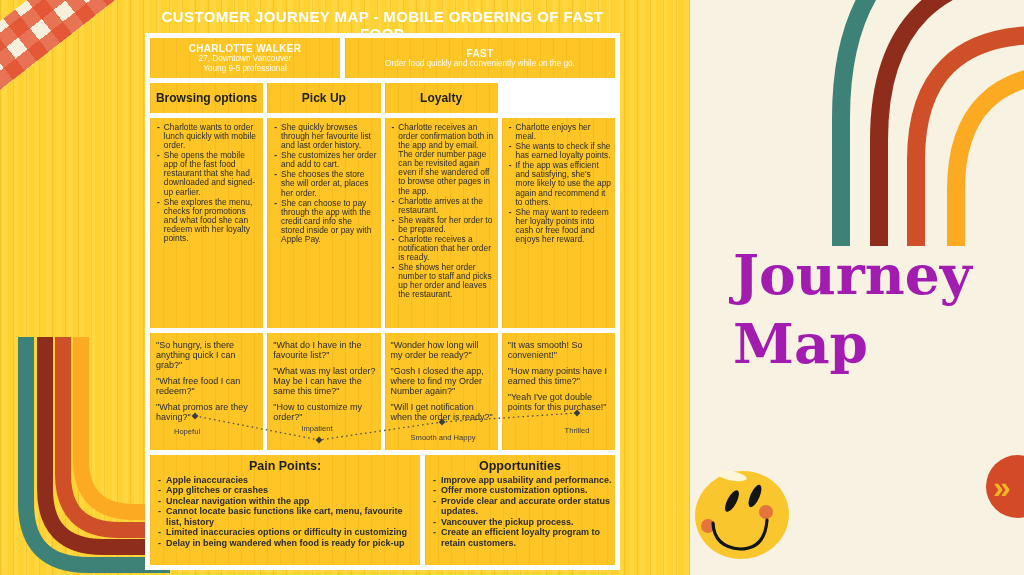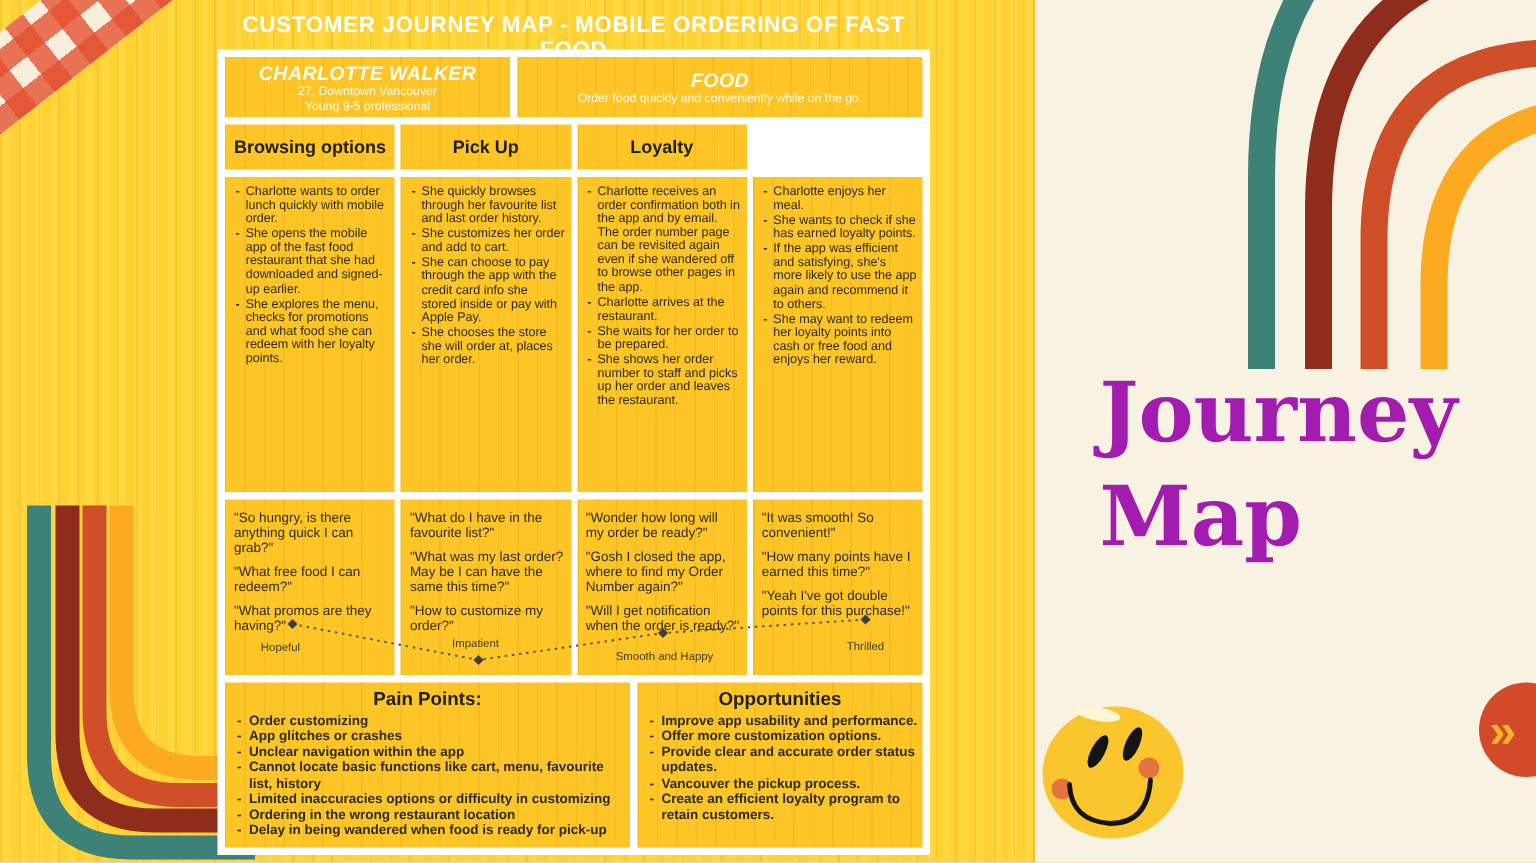--- a/index.html
+++ b/index.html
@@ -47,21 +47,21 @@
   .row-head{grid-template-columns:repeat(4,1fr);height:30px;flex:none;}
   .row-body{grid-template-columns:repeat(4,1fr);height:210px;flex:none;}
   .row-quote{grid-template-columns:repeat(4,1fr);height:117px;flex:none;}
   .row-bottom{grid-template-columns:270px 1fr;gap:5px;flex:1;}
   .cell{
     background-color:#FEC526;
     background-image:repeating-linear-gradient(90deg, rgba(186,120,0,0.12) 0 1px, transparent 1px 13px);
     overflow:hidden;box-sizing:border-box;
   }
   .persona-cell,.goal-cell{display:flex;flex-direction:column;align-items:center;justify-content:center;color:#FFFDF2;text-align:center;}
-  .persona-name,.goal-label{font-size:13px;font-weight:700;letter-spacing:.3px;font-style:italic;}
+  .persona-name,.goal-label{font-size:10px;font-weight:700;letter-spacing:.3px;}
   .persona-sub,.goal-text{font-size:8.2px;line-height:1.22;}
   .head-cell{display:flex;align-items:center;justify-content:center;font-size:12px;font-weight:700;color:#1E1E1E;}
   .body-cell{padding:5px 4px 0 2px;font-size:8.4px;line-height:1.08;color:#2B2B2B;}
   .bi{display:flex;margin-bottom:1px;}
   .bi::before{content:"-";flex:none;margin:0 4px 0 5px;font-weight:700;}
   .quote-cell{padding:7px 5px 0 6px;font-size:9px;line-height:1.12;color:#2B2B2B;}
   .quote-cell p{margin:0 0 6px 0;}
   .bottom-cell{padding-top:4px;color:#1E1E1E;}
   .bottom-title{text-align:center;font-size:12.5px;font-weight:700;margin-bottom:2px;}
   .pi{display:flex;font-size:9px;font-weight:700;line-height:1.16;color:#2B2B2B;}
@@ -112,47 +112,48 @@
 
 <div class="jtable">
 
   <div class="row row-top">
     <div class="cell persona-cell">
       <div class="persona-name">CHARLOTTE WALKER</div>
       <div class="persona-sub">27, Downtown Vancouver</div>
       <div class="persona-sub">Young 9-5 professional</div>
     </div>
     <div class="cell goal-cell">
-      <div class="goal-label">FOOD</div>
+      <div class="goal-label">FAST</div>
       <div class="goal-text">Order food quickly and conveniently while on the go.</div>
     </div>
   </div>
 
   <div class="row row-head">
     <div class="cell head-cell">Browsing options</div>
     <div class="cell head-cell">Pick Up</div>
     <div class="cell head-cell">Loyalty</div>
   </div>
 
   <div class="row row-body">
     <div class="cell body-cell">
       <div class="bi">Charlotte wants to order lunch quickly with mobile order.</div>
       <div class="bi">She opens the mobile app of the fast food restaurant that she had downloaded and signed-up earlier.</div>
       <div class="bi">She explores the menu, checks for promotions and what food she can redeem with her loyalty points.</div>
     </div>
     <div class="cell body-cell">
       <div class="bi">She quickly browses through her favourite list and last order history.</div>
       <div class="bi">She customizes her order and add to cart.</div>
+      <div class="bi">She chooses the store she will order at, places her order.</div>
       <div class="bi">She can choose to pay through the app with the credit card info she stored inside or pay with Apple Pay.</div>
-      <div class="bi">She chooses the store she will order at, places her order.</div>
     </div>
     <div class="cell body-cell">
       <div class="bi">Charlotte receives an order confirmation both in the app and by email. The order number page can be revisited again even if she wandered off to browse other pages in the app.</div>
       <div class="bi">Charlotte arrives at the restaurant.</div>
       <div class="bi">She waits for her order to be prepared.</div>
+      <div class="bi">Charlotte receives a notification that her order is ready.</div>
       <div class="bi">She shows her order number to staff and picks up her order and leaves the restaurant.</div>
     </div>
     <div class="cell body-cell">
       <div class="bi">Charlotte enjoys her meal.</div>
       <div class="bi">She wants to check if she has earned loyalty points.</div>
       <div class="bi">If the app was efficient and satisfying, she's more likely to use the app again and recommend it to others.</div>
       <div class="bi">She may want to redeem her loyalty points into cash or free food and enjoys her reward.</div>
     </div>
   </div>
 
@@ -175,26 +176,25 @@
     <div class="cell quote-cell">
       <p>"It was smooth! So convenient!"</p>
       <p>"How many points have I earned this time?"</p>
       <p>"Yeah I've got double points for this purchase!"</p>
     </div>
   </div>
 
   <div class="row row-bottom">
     <div class="cell bottom-cell">
       <div class="bottom-title">Pain Points:</div>
-      <div class="pi">Order customizing</div>
+      <div class="pi">Apple inaccuracies</div>
       <div class="pi">App glitches or crashes</div>
       <div class="pi">Unclear navigation within the app</div>
       <div class="pi">Cannot locate basic functions like cart, menu, favourite list, history</div>
       <div class="pi">Limited inaccuracies options or difficulty in customizing</div>
-      <div class="pi">Ordering in the wrong restaurant location</div>
       <div class="pi">Delay in being wandered when food is ready for pick-up</div>
     </div>
     <div class="cell bottom-cell">
       <div class="bottom-title">Opportunities</div>
       <div class="pi">Improve app usability and performance.</div>
       <div class="pi">Offer more customization options.</div>
       <div class="pi">Provide clear and accurate order status updates.</div>
       <div class="pi">Vancouver the pickup process.</div>
       <div class="pi">Create an efficient loyalty program to retain customers.</div>
     </div>

